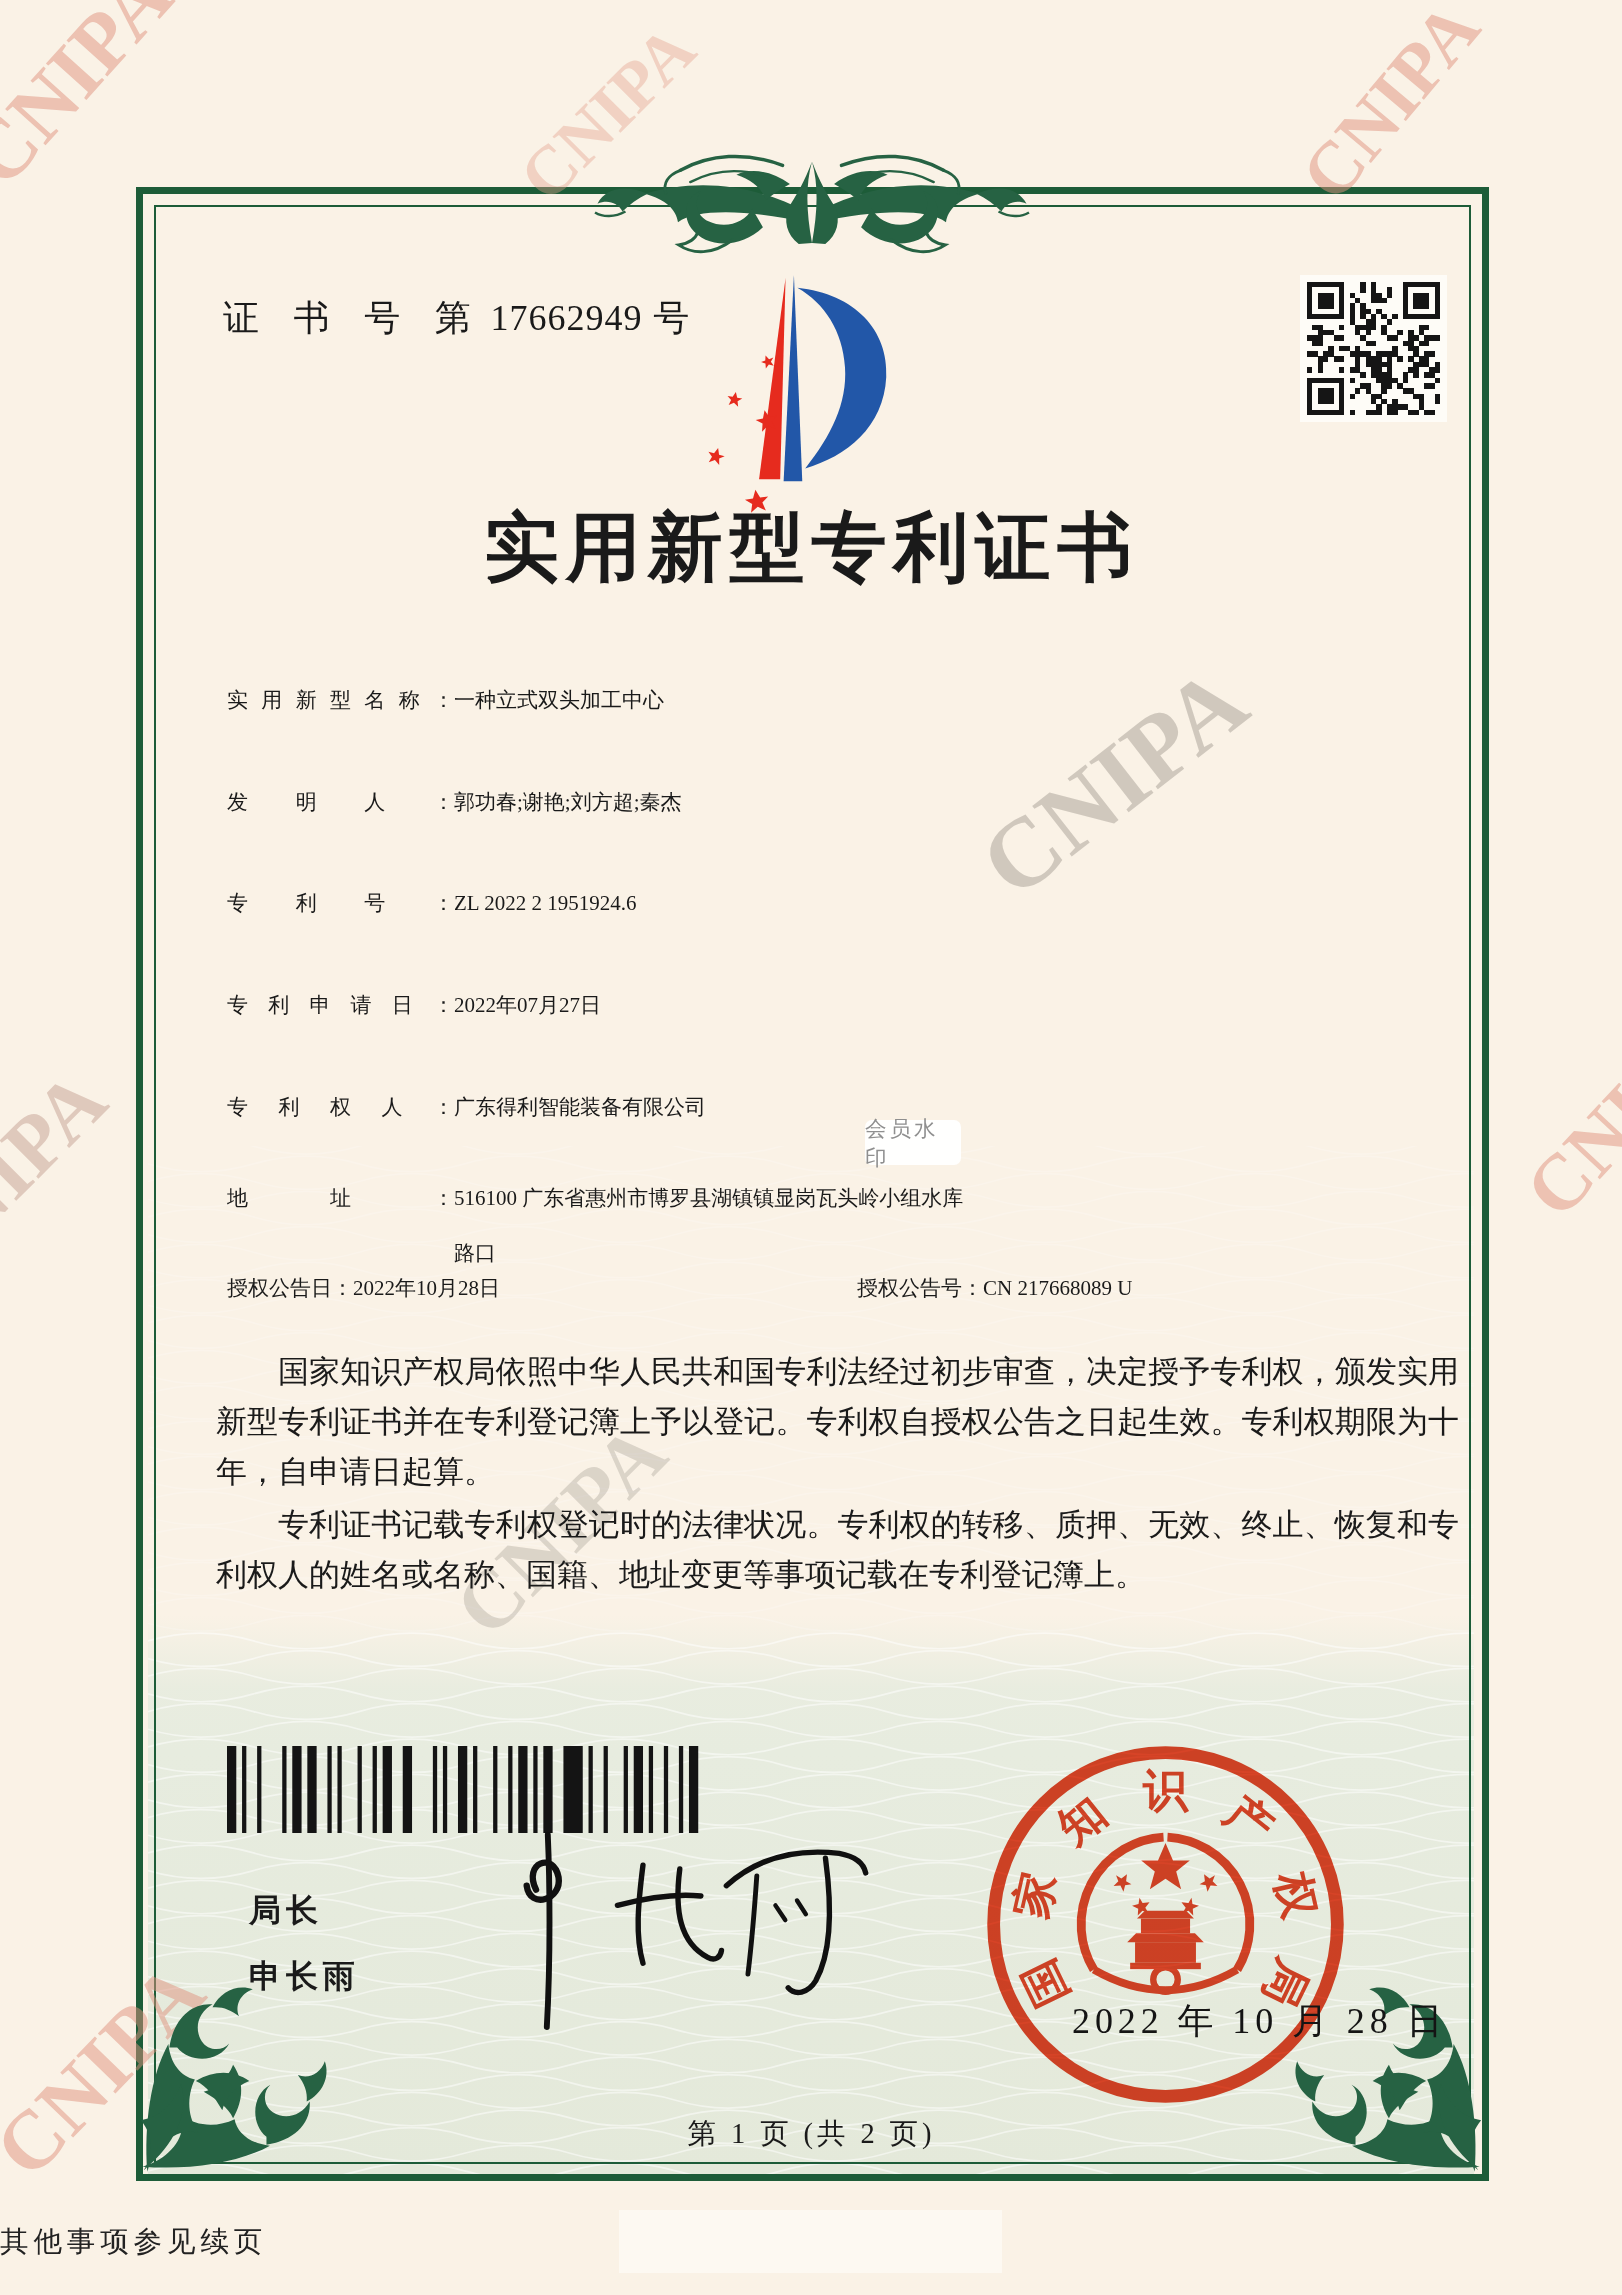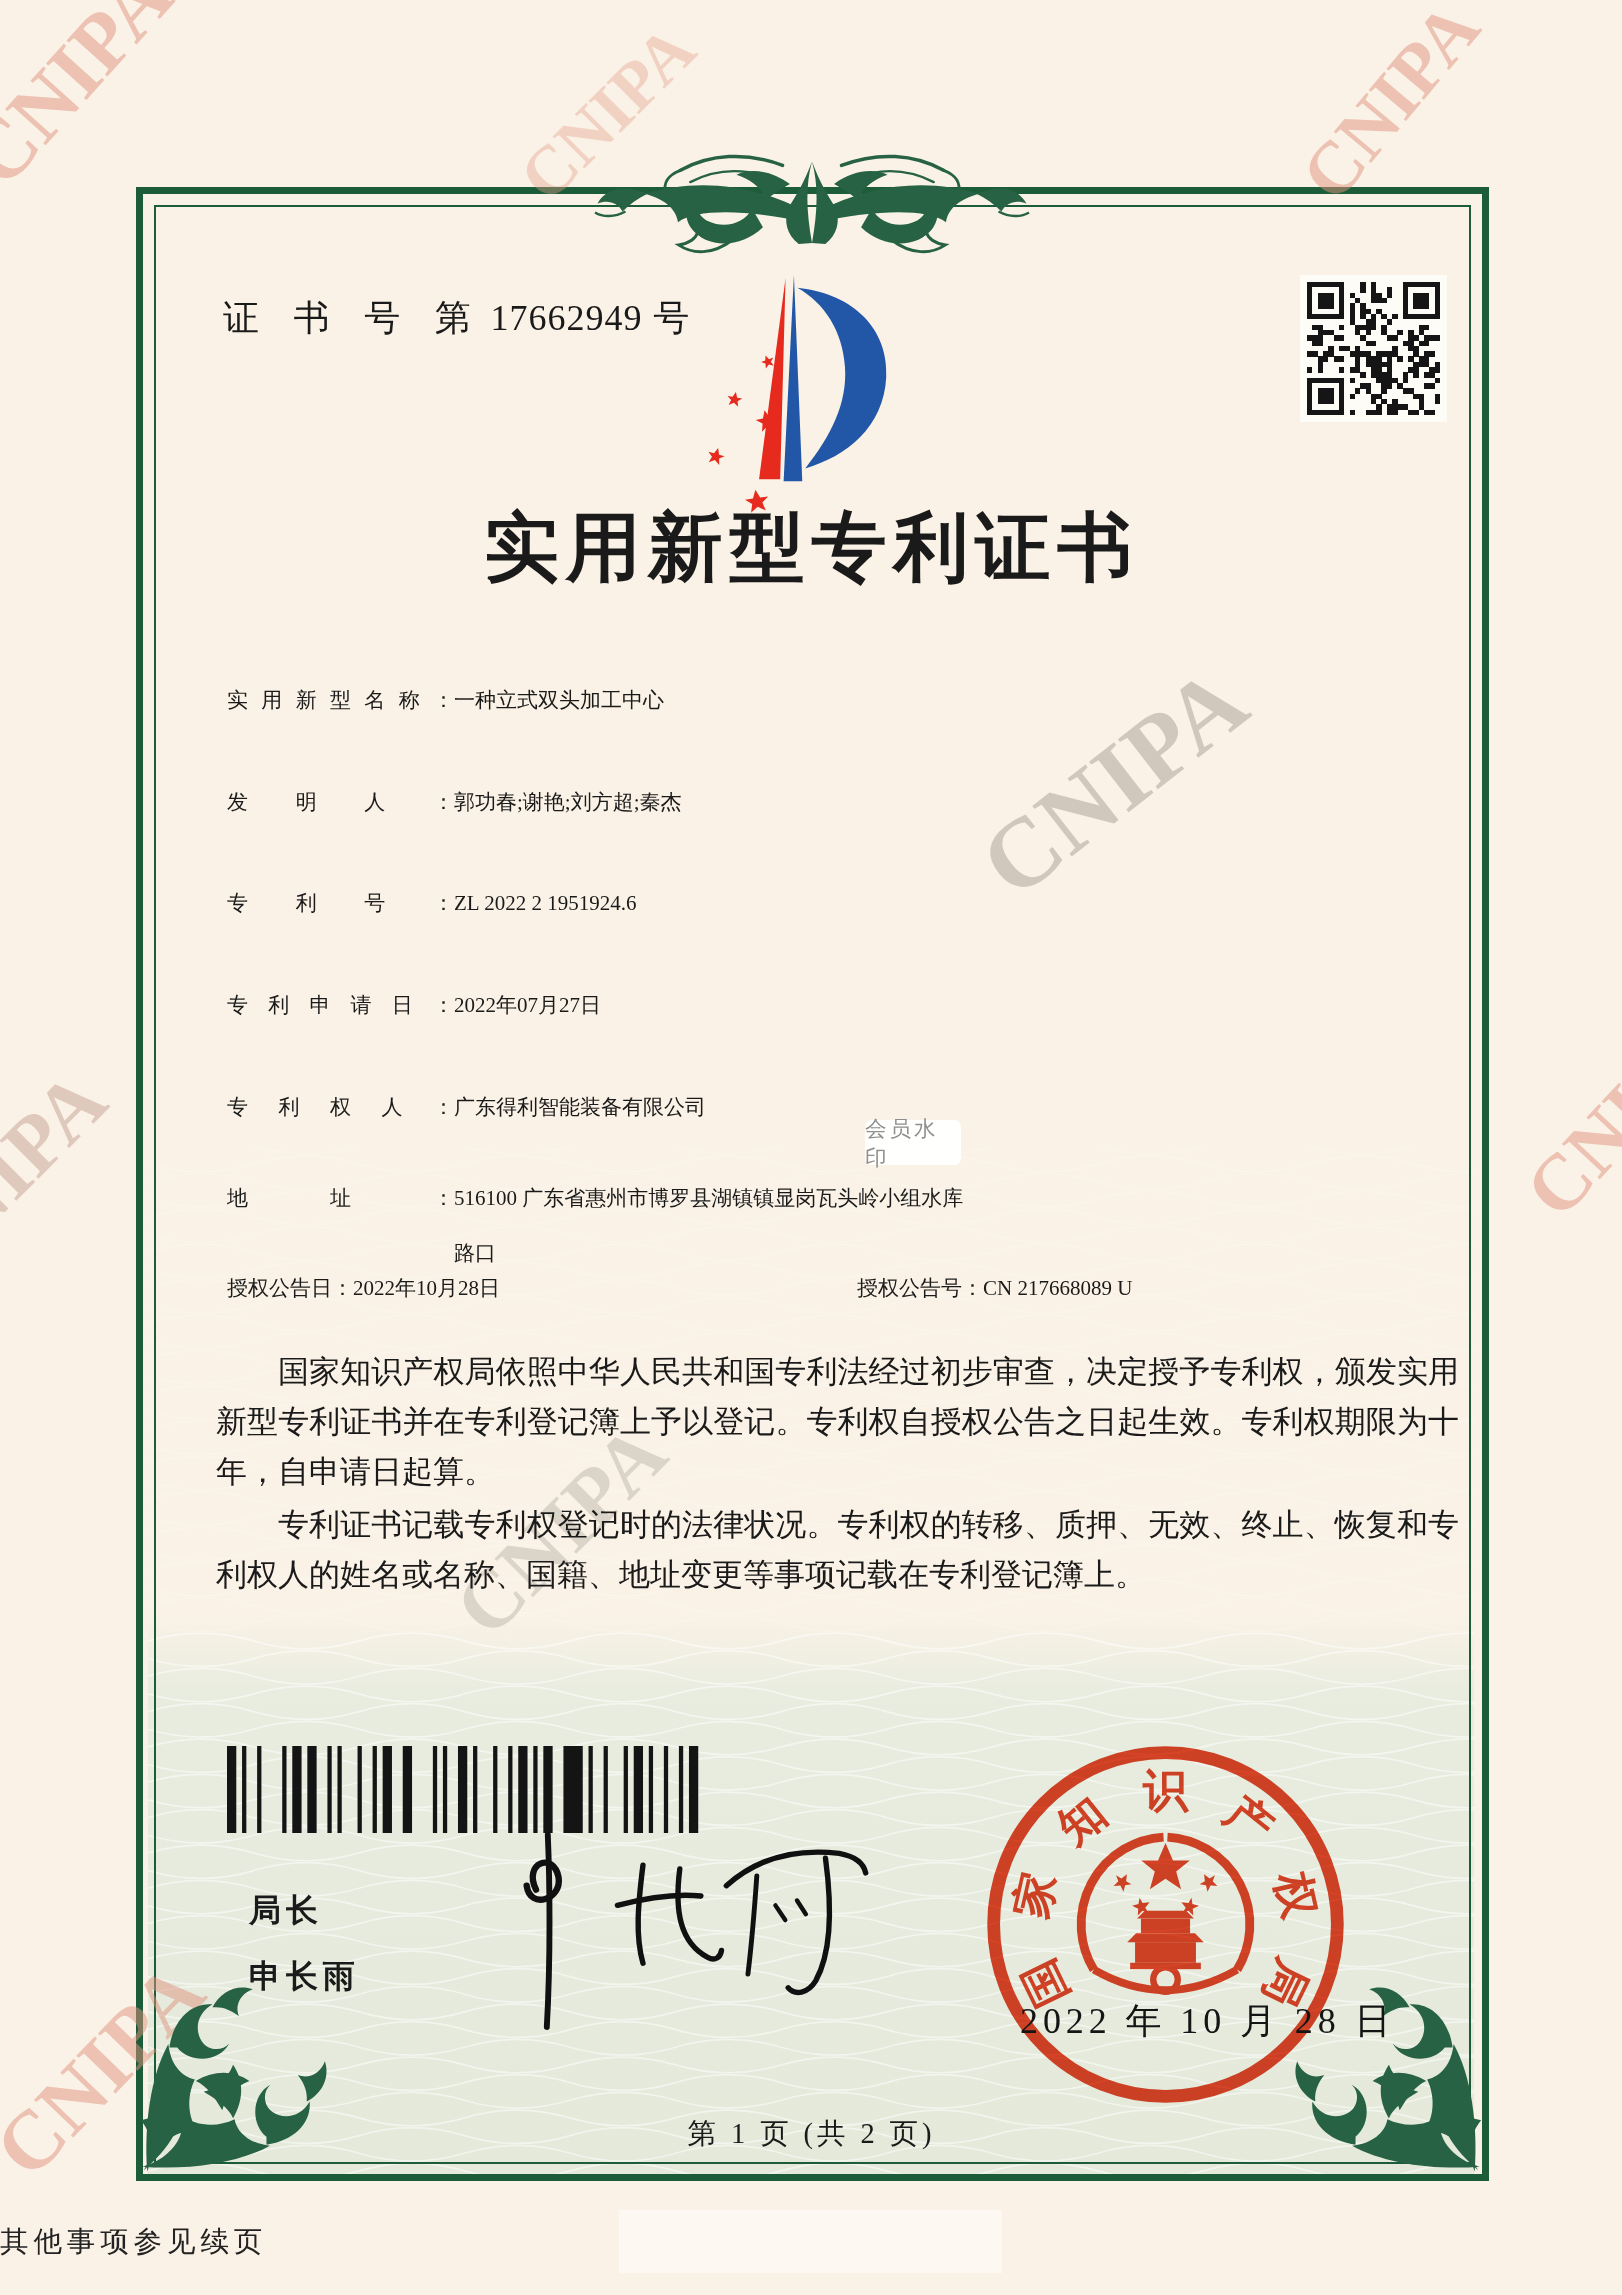--- a/index.html
+++ b/index.html
@@ -55,21 +55,21 @@
     text-align:justify;z-index:5;}
   .body-text p{margin:0 0 2.9px 0;text-indent:2em;}
 
   #barcode{position:absolute;left:227px;top:1746px;width:472px;height:87px;z-index:5;}
 
   .director-label{position:absolute;left:249px;top:1889px;font-size:32px;letter-spacing:4.9px;font-weight:600;z-index:5;text-align:right;}
   .director-name{position:absolute;left:249px;top:1955px;font-size:32px;letter-spacing:4.9px;font-weight:600;z-index:5;}
   #signature{position:absolute;left:432px;top:1811px;width:471px;height:226px;z-index:5;}
 
   #seal{position:absolute;left:974px;top:1732px;width:383px;height:383px;z-index:6;opacity:.93;mix-blend-mode:multiply;}
-  .seal-date{position:absolute;left:1020px;top:1997px;font-size:36px;letter-spacing:4.9px;z-index:7;white-space:nowrap;color:#141414;}
+  .seal-date{position:absolute;left:1072px;top:1997px;font-size:36px;letter-spacing:4.9px;z-index:7;white-space:nowrap;color:#141414;}
 
   .footer-page{position:absolute;left:0;width:100%;text-align:center;top:2115px;font-size:28.5px;letter-spacing:3.9px;z-index:5;}
   .note-strip{position:absolute;left:619px;top:2210px;width:383px;height:63px;background:#fdf9f2;z-index:4;}
   .note-text{position:absolute;left:0;width:100%;top:2223px;font-size:28.5px;letter-spacing:4.9px;z-index:5;color:#222;}
 
   #lace-top{position:absolute;left:586px;top:131px;width:452px;height:162px;z-index:4;}
   #corner-br{position:absolute;left:1227px;top:1919px;width:260px;height:260px;z-index:4;}
   #corner-bl{position:absolute;left:135px;top:1919px;width:260px;height:260px;z-index:4;transform:scaleX(-1);}
 
   .member-badge{position:absolute;left:853px;top:1120px;width:96px;height:45px;background:rgba(255,255,255,.95);

